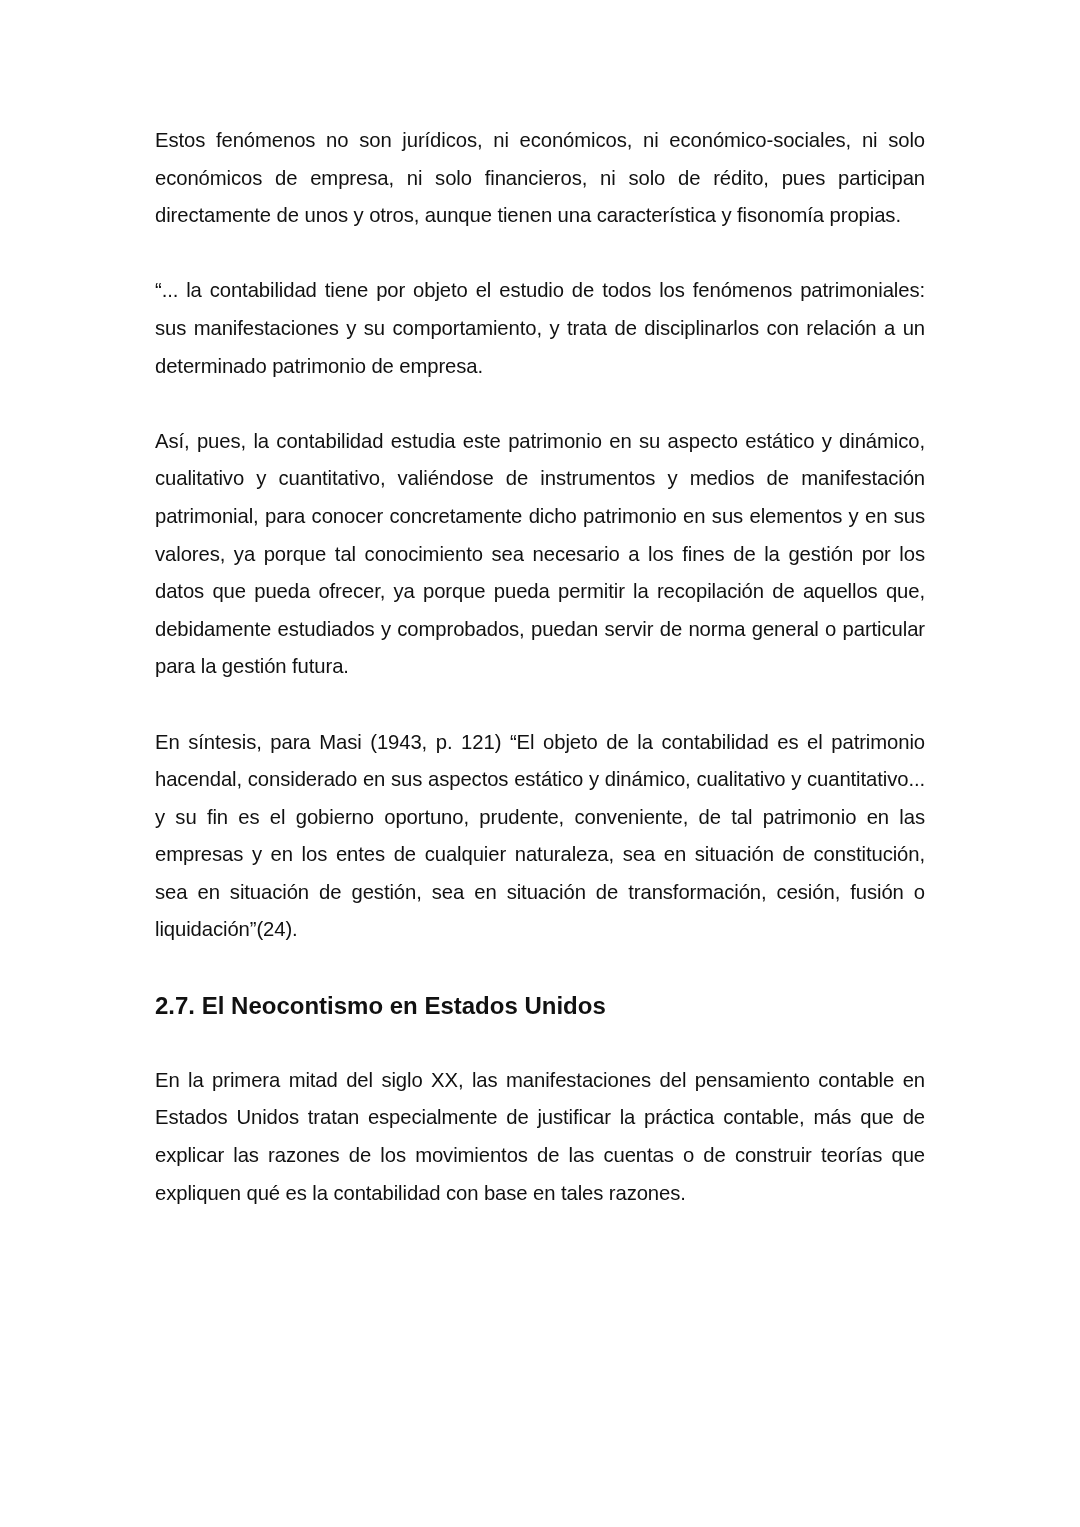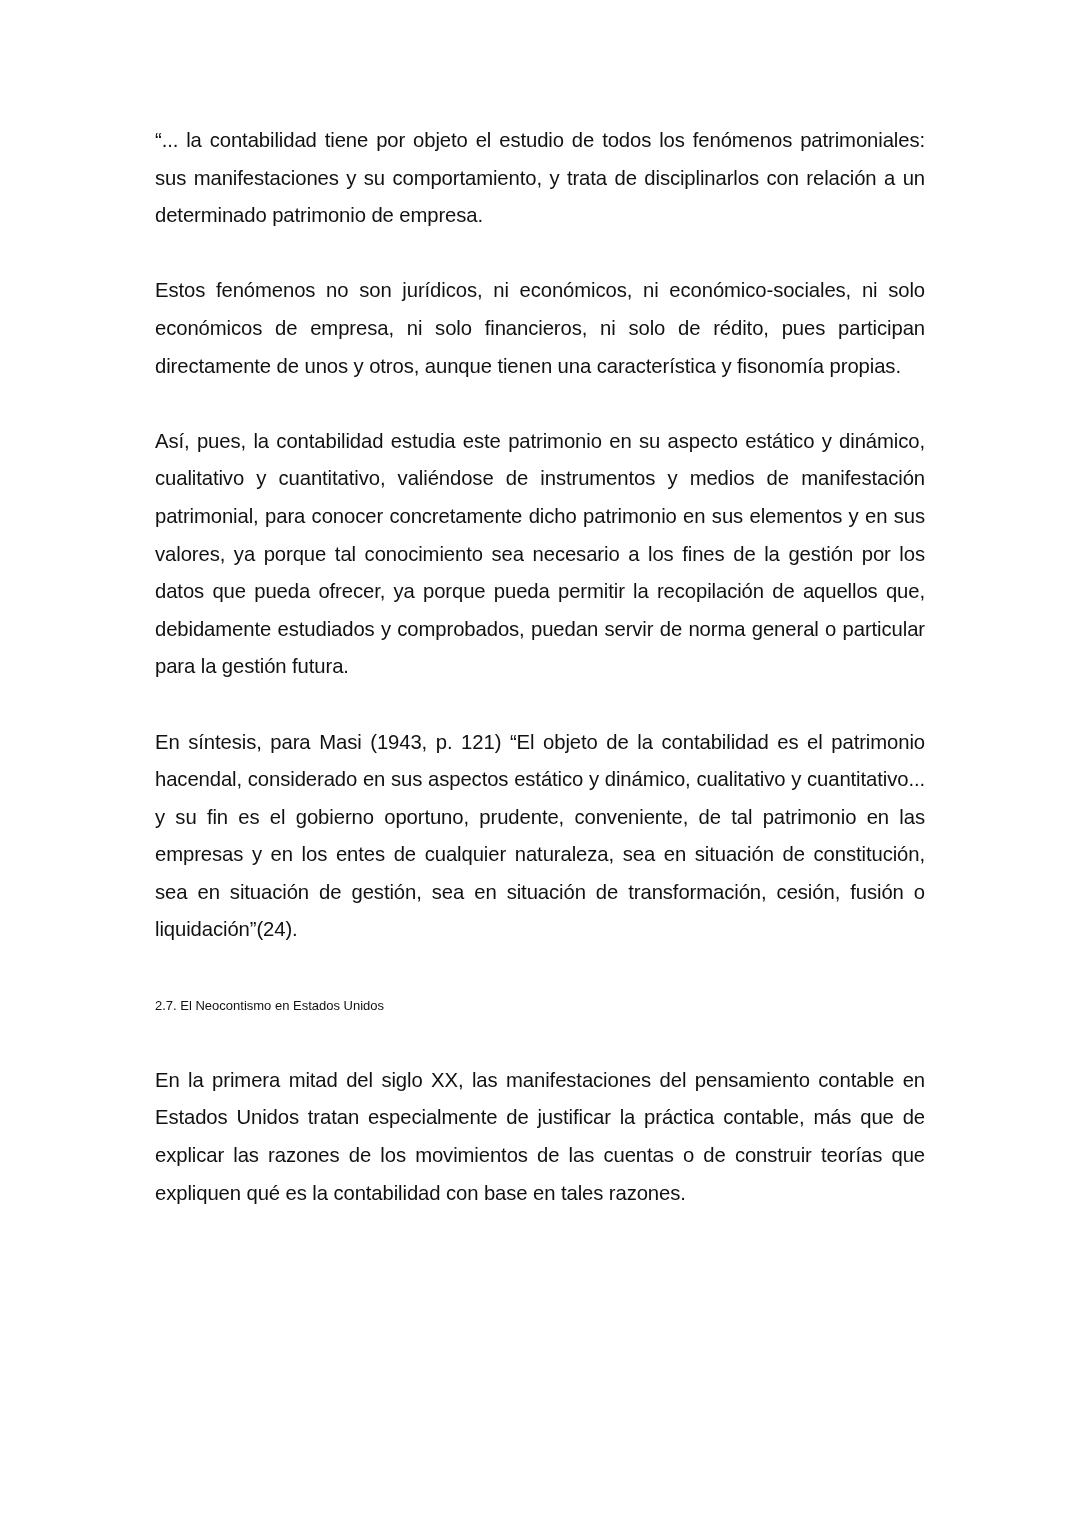--- a/index.html
+++ b/index.html
@@ -24,28 +24,28 @@
     .para {
       margin: 0 0 37.6px 0;
       font-size: 20.3px;
       line-height: 37.6px;
       text-align: justify;
       text-align-last: left;
       letter-spacing: -0.1px;
     }
     .heading {
       margin: 0 0 37.6px 0;
-      font-size: 13px;
+      font-size: 24px;
       line-height: 37.6px;
-      font-weight: normal;
+      font-weight: bold;
     }
   </style>
 </head>
 <body>
 
 <div class="page">
+  <p class="para">Estos fenómenos no son jurídicos, ni económicos, ni económico-sociales, ni solo económicos de empresa, ni solo financieros, ni solo de rédito, pues participan directamente de unos y otros, aunque tienen una característica y fisonomía propias.</p>
   <p class="para">“... la contabilidad tiene por objeto el estudio de todos los fenómenos patrimoniales: sus manifestaciones y su comportamiento, y trata de disciplinarlos con relación a un determinado patrimonio de empresa.</p>
-  <p class="para">Estos fenómenos no son jurídicos, ni económicos, ni económico-sociales, ni solo económicos de empresa, ni solo financieros, ni solo de rédito, pues participan directamente de unos y otros, aunque tienen una característica y fisonomía propias.</p>
   <p class="para">Así, pues, la contabilidad estudia este patrimonio en su aspecto estático y dinámico, cualitativo y cuantitativo, valiéndose de instrumentos y medios de manifestación patrimonial, para conocer concretamente dicho patrimonio en sus elementos y en sus valores, ya porque tal conocimiento sea necesario a los fines de la gestión por los datos que pueda ofrecer, ya porque pueda permitir la recopilación de aquellos que, debidamente estudiados y comprobados, puedan servir de norma general o particular para la gestión futura.</p>
   <p class="para">En síntesis, para Masi (1943, p. 121) “El objeto de la contabilidad es el patrimonio hacendal, considerado en sus aspectos estático y dinámico, cualitativo y cuantitativo... y su fin es el gobierno oportuno, prudente, conveniente, de tal patrimonio en las empresas y en los entes de cualquier naturaleza, sea en situación de constitución, sea en situación de gestión, sea en situación de transformación, cesión, fusión o liquidación”(24).</p>
   <h2 class="heading">2.7. El Neocontismo en Estados Unidos</h2>
   <p class="para">En la primera mitad del siglo XX, las manifestaciones del pensamiento contable en Estados Unidos tratan especialmente de justificar la práctica contable, más que de explicar las razones de los movimientos de las cuentas o de construir teorías que expliquen qué es la contabilidad con base en tales razones.</p>
 </div>
 
 </body></html>

